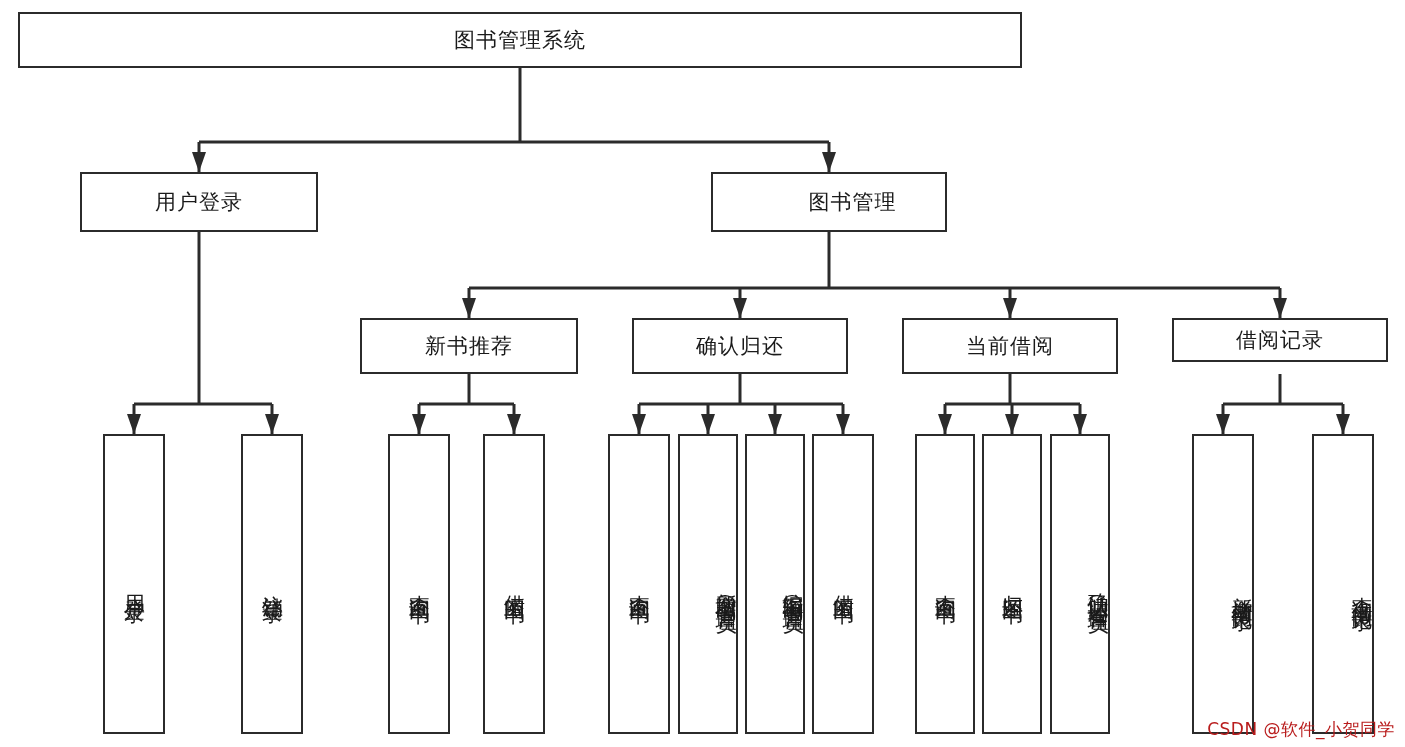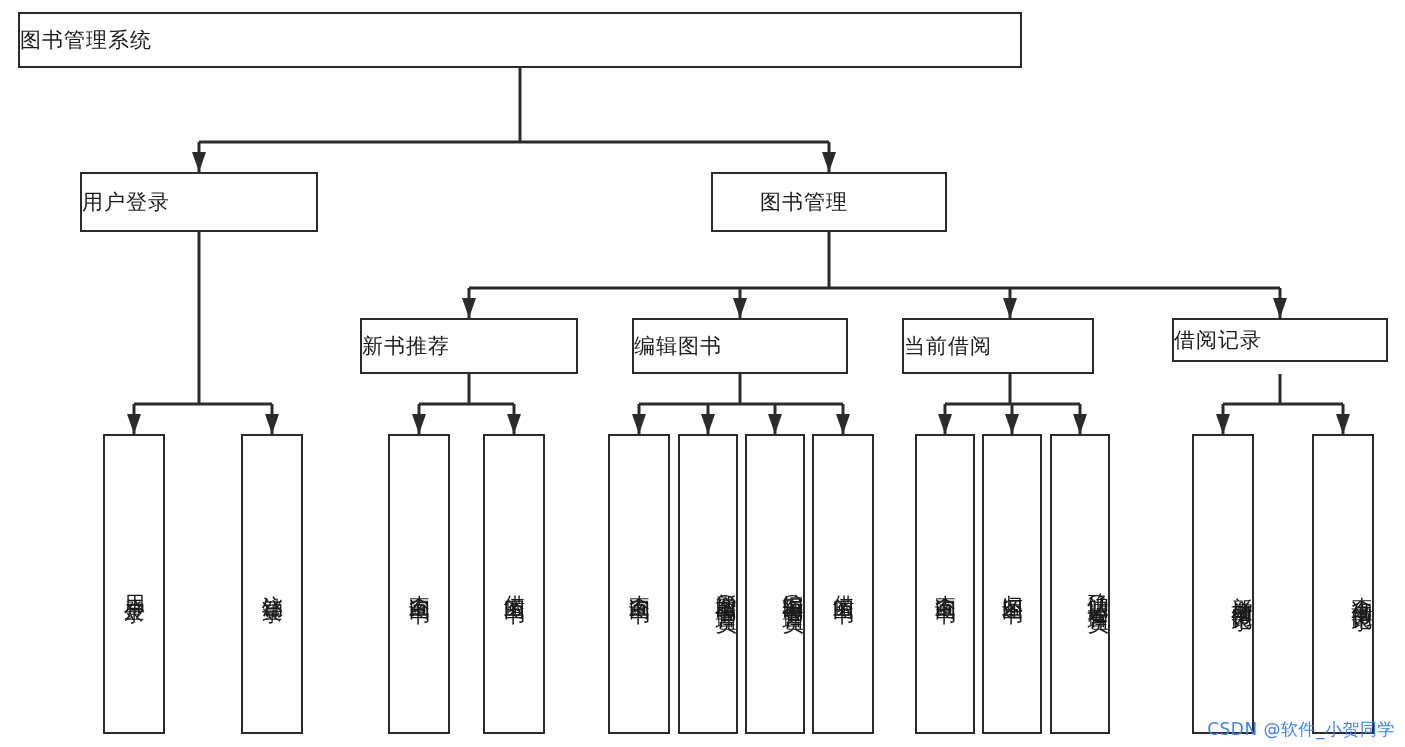--- a/index.html
+++ b/index.html
@@ -24,21 +24,21 @@
     width: 1405px;
     height: 747px;
   }
   .node {
     position: absolute;
     box-sizing: border-box;
     border: 2px solid #2b2b2b;
     background: #ffffff;
     display: flex;
     align-items: center;
-    justify-content: flex-start;
+    justify-content: center;
     color: #1a1a1a;
   }
   .node.horiz {
     font-size: 21px;
     letter-spacing: 1px;
   }
   .node.vert {
     writing-mode: vertical-rl;
     text-orientation: upright;
     font-size: 21px;
@@ -57,21 +57,21 @@
   }
   .node-label {
     display: block;
     white-space: nowrap;
   }
   #watermark {
     position: absolute;
     right: 10px;
     bottom: 6px;
     font-size: 17px;
-    color: #3b82f6;
+    color: #b91c1c;
     white-space: nowrap;
     letter-spacing: 0.5px;
   }
 </style>
 </head>
 <body>
 
 <div id="canvas">
   <svg id="edges" viewBox="0 0 1405 747">
       <line x1="520" y1="68" x2="520" y2="142" stroke="#2b2b2b" stroke-width="3"></line>
@@ -134,23 +134,23 @@
       <div class="node horiz" style="left: 80px; top: 172px; width: 238px; height: 60px;">
         <span class="node-label">用户登录</span>
       </div>
       <div class="node horiz" style="left: 711px; top: 172px; width: 236px; height: 60px; padding-left: 47px;">
         <span class="node-label">图书管理</span>
       </div>
       <div class="node horiz" style="left: 360px; top: 318px; width: 218px; height: 56px;">
         <span class="node-label">新书推荐</span>
       </div>
       <div class="node horiz" style="left: 632px; top: 318px; width: 216px; height: 56px;">
-        <span class="node-label">编辑图书</span>
+        <span class="node-label">确认归还</span>
       </div>
-      <div class="node horiz" style="left: 902px; top: 318px; width: 192px; height: 56px;">
+      <div class="node horiz" style="left: 902px; top: 318px; width: 216px; height: 56px;">
         <span class="node-label">当前借阅</span>
       </div>
       <div class="node horiz" style="left: 1172px; top: 318px; width: 216px; height: 44px;">
         <span class="node-label">借阅记录</span>
       </div>
       <div class="node vert short" style="left: 103px; top: 434px; width: 62px; height: 300px;">
         <span class="node-label">用户登录</span>
       </div>
       <div class="node vert short" style="left: 241px; top: 434px; width: 62px; height: 300px;">
         <span class="node-label">注销登录</span>

